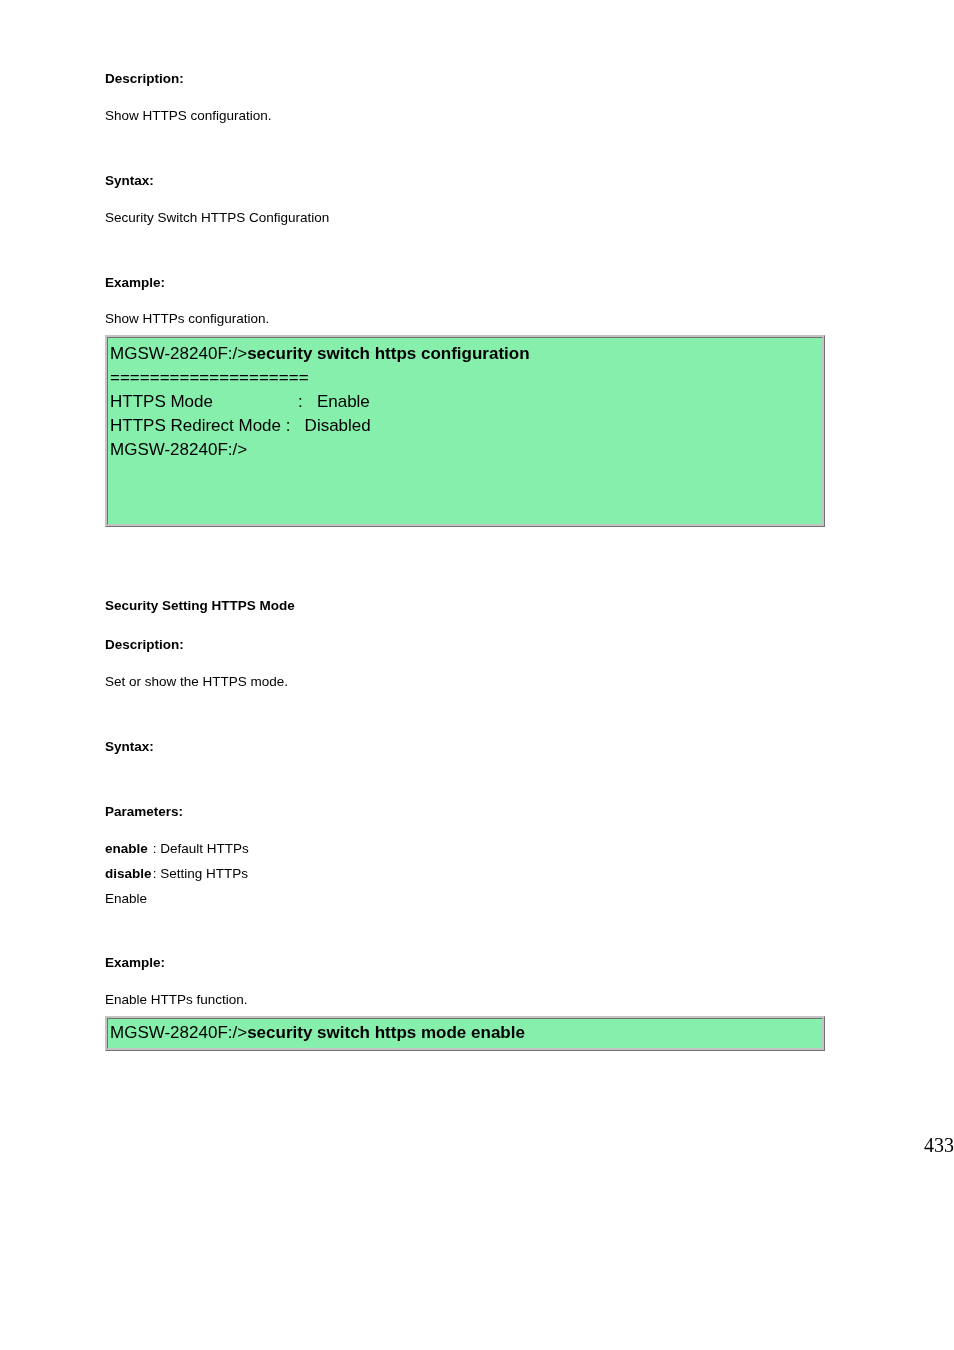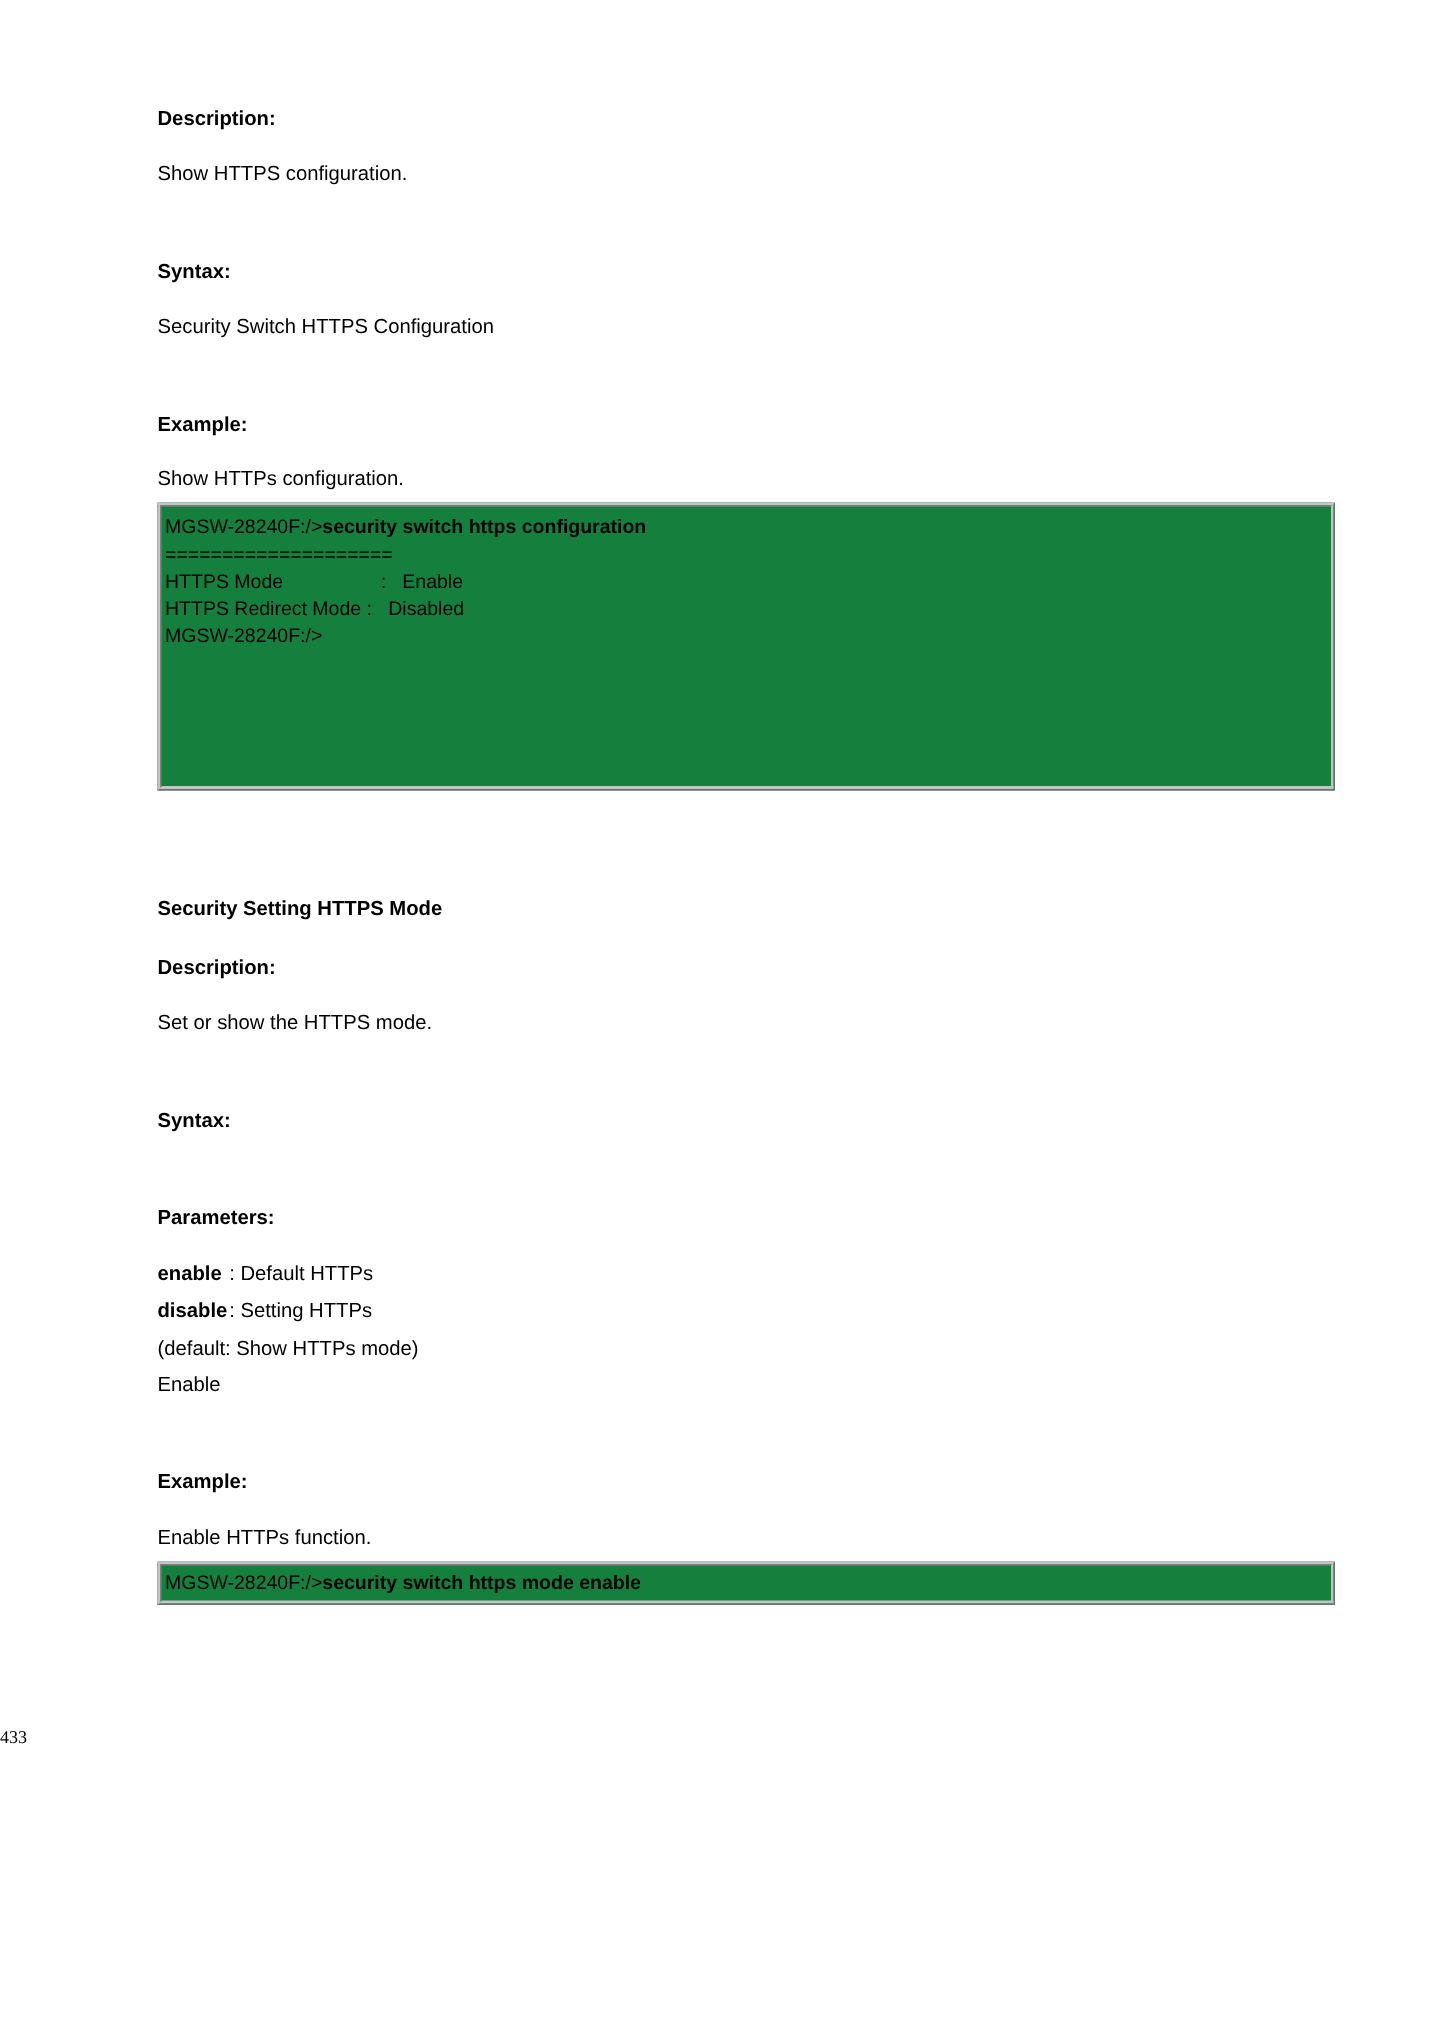--- a/index.html
+++ b/index.html
@@ -27,27 +27,27 @@
     margin-bottom: 18px;
   }
   .section-title.first {
     margin-top: 0;
   }
   .body-line {
     margin: 0 0 6px 0;
   }
 
   .code-box {
-    background: #15803d;
+    background: #86efac;
     border: 3.5px ridge #c4c4c4;
     box-sizing: border-box;
     padding: 4px 2px;
-    width: 785px;
+    width: 720px;
     font-family: Arial, Helvetica, sans-serif;
-    font-size: 13px;
+    font-size: 17px;
     color: #000000;
   }
   .code-box.tall {
     height: 192px;
     margin-top: 4px;
   }
   .code-box.short {
     margin-top: 4px;
     padding: 2px 2px 3px 2px;
   }
@@ -64,23 +64,23 @@
     font-weight: bold;
   }
 
   .cmd-heading {
     font-weight: bold;
     margin-top: 70px;
     margin-bottom: 20px;
   }
 
   .page-num {
-    text-align: left;
+    text-align: right;
     font-family: "Times New Roman", Times, serif;
-    font-size: 12px;
+    font-size: 20px;
     margin-top: 80px;
   }
 
   .pre-plain {
     white-space: pre;
     font-family: Arial, Helvetica, sans-serif;
   }
 </style>
 </head>
 <body>
@@ -114,21 +114,20 @@
   <div class="section-title">Parameters:</div>
 
   <div class="param-row">
     <span class="param-key">enable</span>
     <span>: Default HTTPs</span>
   </div>
   <div class="param-row">
     <span class="param-key">disable</span>
     <span>: Setting HTTPs</span>
   </div>
-  <div class="body-line">(default: Show HTTPs mode)</div>
 
   <div class="body-line">Enable</div>
 
   <div class="section-title">Example:</div>
   <div class="body-line">Enable HTTPs function.</div>
 
   <div class="code-box short">
     <span>MGSW-28240F:/&gt;</span><span class="bold">security switch https mode enable</span>
   </div>
 

